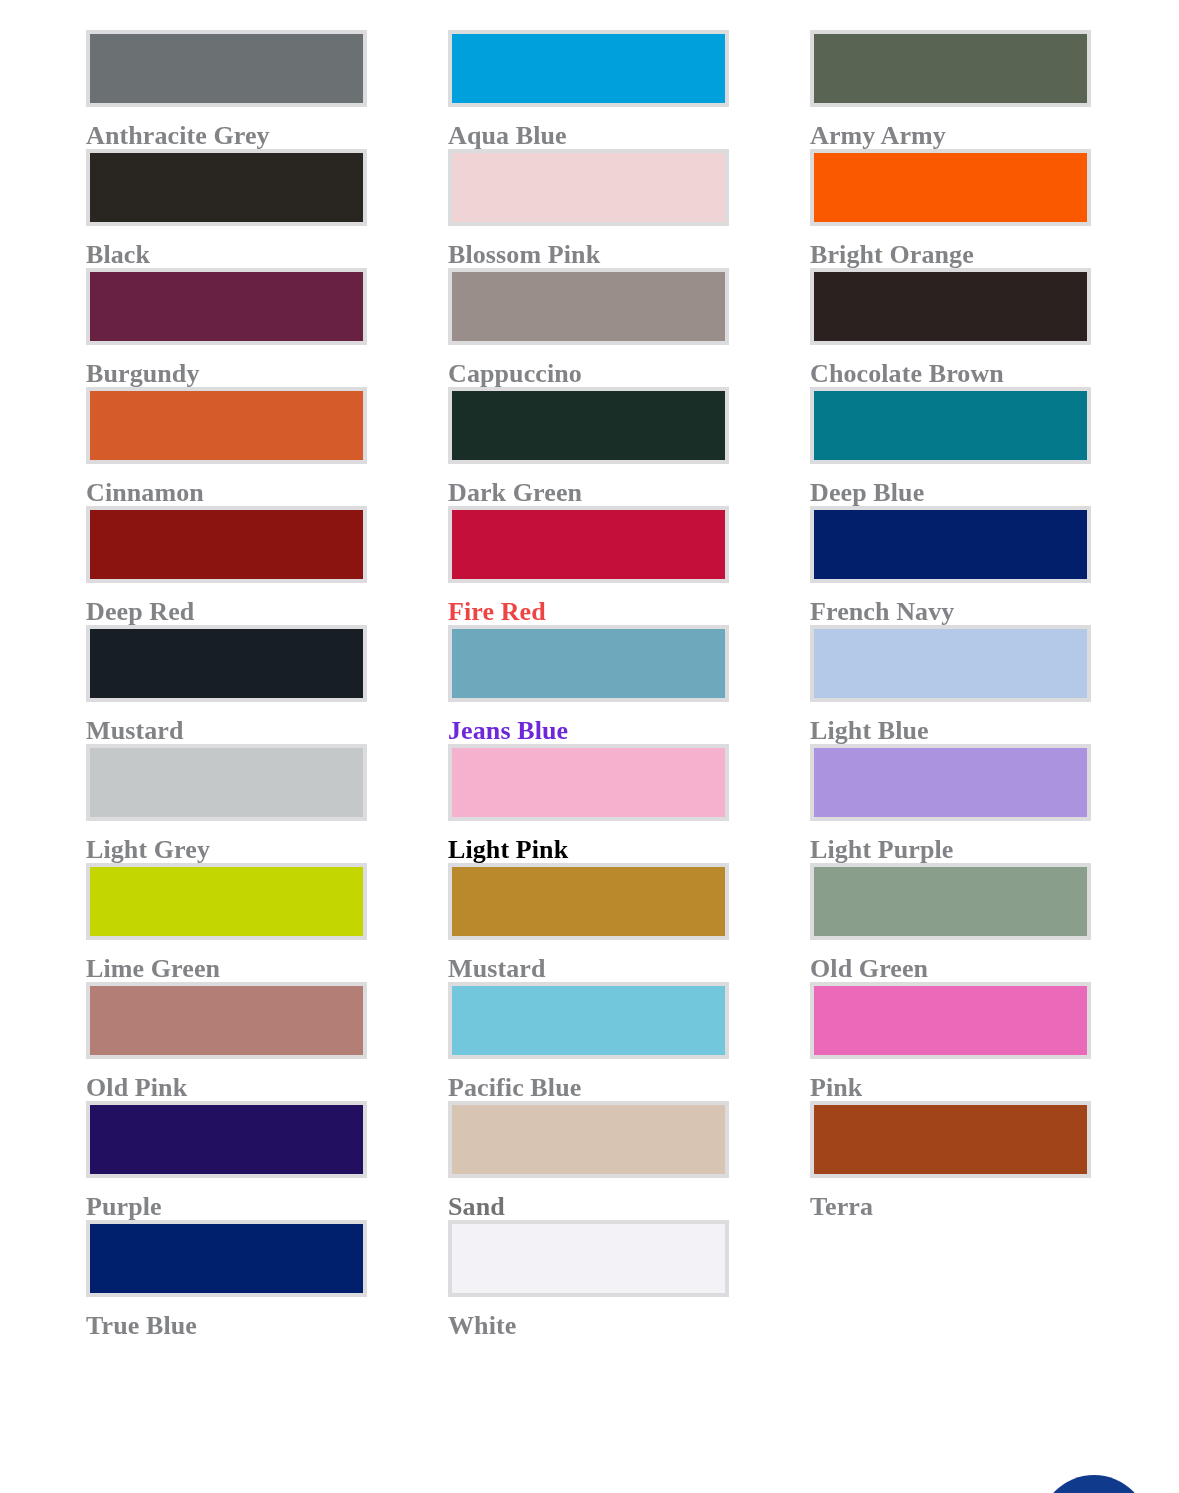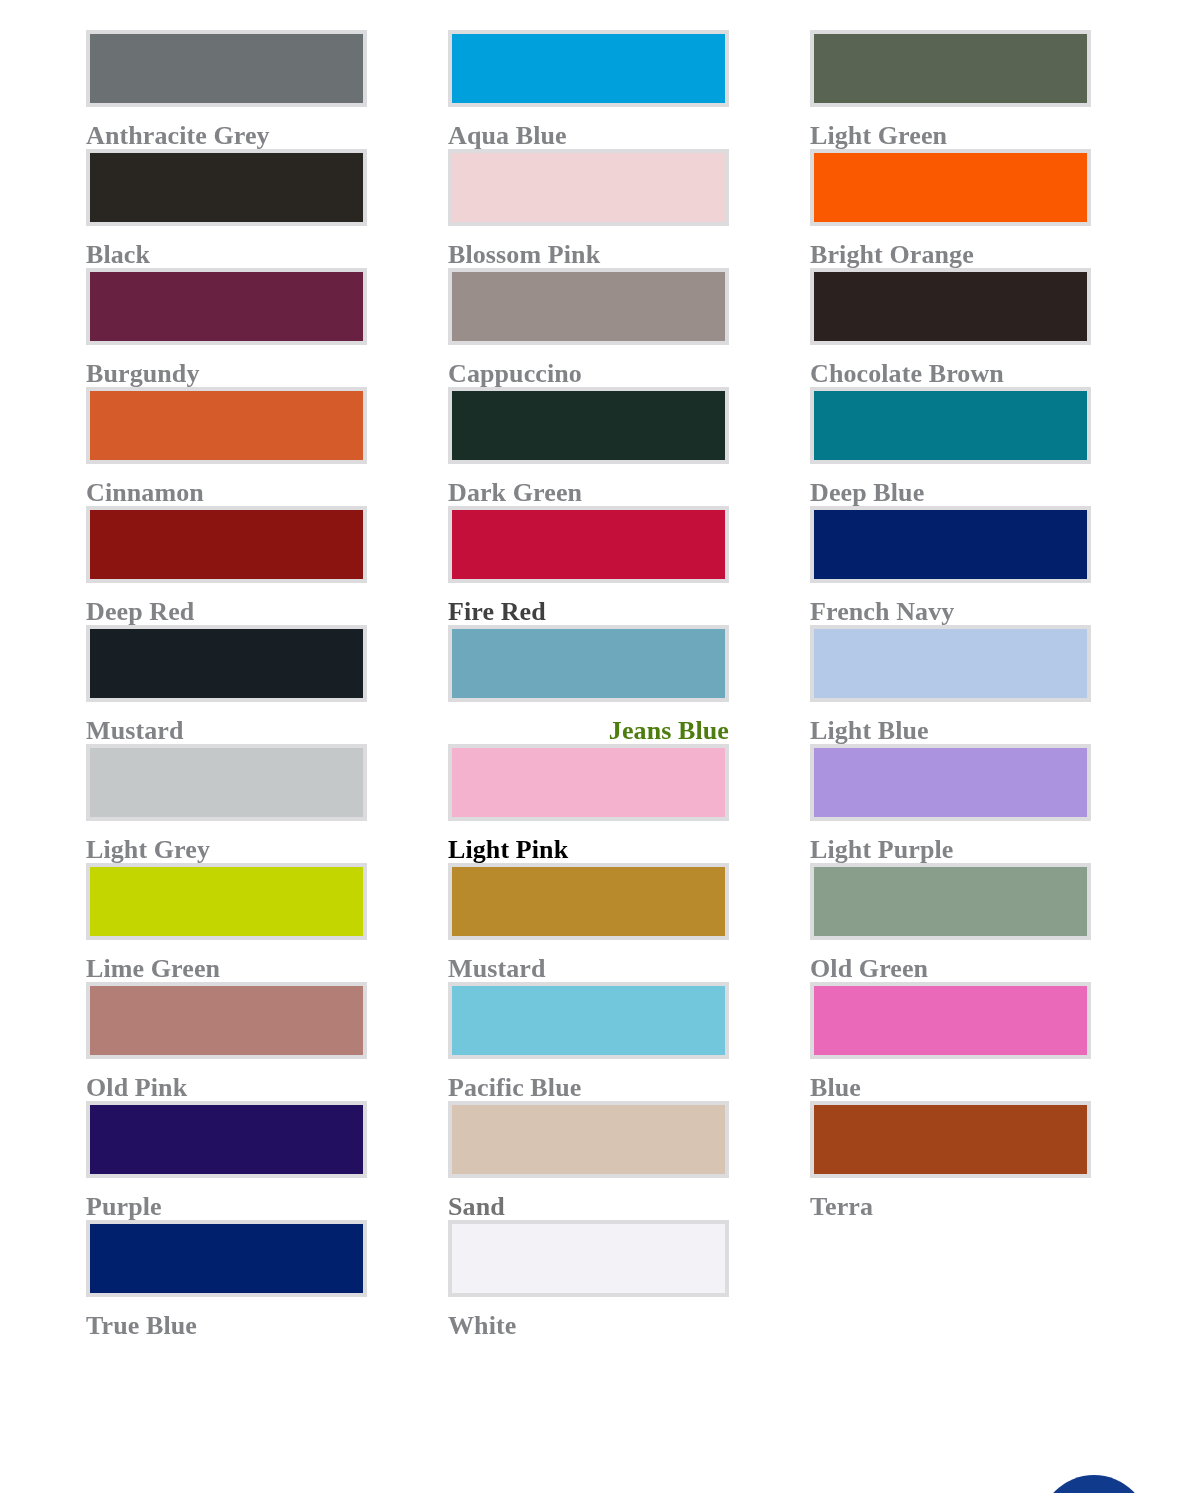--- a/index.html
+++ b/index.html
@@ -80,21 +80,21 @@
     <div class="swatch-cell">
       <div class="swatch-chip" style="border-color: rgb(220, 220, 222);">
         <div class="swatch-inner" style="background: rgb(0, 160, 221);"></div>
       </div>
       <span class="swatch-label" style="color: rgb(129, 131, 134);">Aqua Blue</span>
     </div>
     <div class="swatch-cell">
       <div class="swatch-chip" style="border-color: rgb(220, 220, 222);">
         <div class="swatch-inner" style="background: rgb(90, 100, 82);"></div>
       </div>
-      <span class="swatch-label" style="color: rgb(129, 131, 134);">Light Green</span>
+      <span class="swatch-label" style="color: rgb(129, 131, 134);">Army Army</span>
     </div>
     <div class="swatch-cell">
       <div class="swatch-chip" style="border-color: rgb(220, 220, 222);">
         <div class="swatch-inner" style="background: rgb(41, 38, 34);"></div>
       </div>
       <span class="swatch-label" style="color: rgb(129, 131, 134);">Black</span>
     </div>
     <div class="swatch-cell">
       <div class="swatch-chip" style="border-color: rgb(220, 220, 222);">
         <div class="swatch-inner" style="background: rgb(240, 211, 212);"></div>
@@ -146,39 +146,39 @@
     <div class="swatch-cell">
       <div class="swatch-chip" style="border-color: rgb(220, 220, 222);">
         <div class="swatch-inner" style="background: rgb(139, 19, 16);"></div>
       </div>
       <span class="swatch-label" style="color: rgb(129, 131, 134);">Deep Red</span>
     </div>
     <div class="swatch-cell">
       <div class="swatch-chip" style="border-color: rgb(220, 220, 222);">
         <div class="swatch-inner" style="background: rgb(196, 15, 59);"></div>
       </div>
-      <span class="swatch-label" style="color: #404040;">Fire Red</span>
+      <span class="swatch-label" style="color: #ef4444;">Fire Red</span>
     </div>
     <div class="swatch-cell">
       <div class="swatch-chip" style="border-color: rgb(220, 220, 222);">
         <div class="swatch-inner" style="background: rgb(2, 31, 107);"></div>
       </div>
       <span class="swatch-label" style="color: rgb(129, 131, 134);">French Navy</span>
     </div>
     <div class="swatch-cell">
       <div class="swatch-chip" style="border-color: rgb(220, 220, 222);">
         <div class="swatch-inner" style="background: rgb(23, 31, 36);"></div>
       </div>
       <span class="swatch-label" style="color: rgb(129, 131, 134);">Mustard</span>
     </div>
     <div class="swatch-cell">
       <div class="swatch-chip" style="border-color: rgb(220, 220, 222);">
         <div class="swatch-inner" style="background: rgb(109, 168, 189);"></div>
       </div>
-      <span class="swatch-label" style="color: #4d7c0f; text-align: right;">Jeans Blue</span>
+      <span class="swatch-label" style="color: #6d28d9;">Jeans Blue</span>
     </div>
     <div class="swatch-cell">
       <div class="swatch-chip" style="border-color: rgb(220, 220, 222);">
         <div class="swatch-inner" style="background: rgb(180, 200, 232);"></div>
       </div>
       <span class="swatch-label" style="color: rgb(129, 131, 134);">Light Blue</span>
     </div>
     <div class="swatch-cell">
       <div class="swatch-chip" style="border-color: rgb(220, 220, 222);">
         <div class="swatch-inner" style="background: rgb(196, 200, 201);"></div>
@@ -224,21 +224,21 @@
     <div class="swatch-cell">
       <div class="swatch-chip" style="border-color: rgb(220, 220, 222);">
         <div class="swatch-inner" style="background: rgb(114, 199, 221);"></div>
       </div>
       <span class="swatch-label" style="color: rgb(129, 131, 134);">Pacific Blue</span>
     </div>
     <div class="swatch-cell">
       <div class="swatch-chip" style="border-color: rgb(220, 220, 222);">
         <div class="swatch-inner" style="background: rgb(234, 105, 184);"></div>
       </div>
-      <span class="swatch-label" style="color: rgb(129, 131, 134);">Blue</span>
+      <span class="swatch-label" style="color: rgb(129, 131, 134);">Pink</span>
     </div>
     <div class="swatch-cell">
       <div class="swatch-chip" style="border-color: rgb(220, 220, 222);">
         <div class="swatch-inner" style="background: rgb(34, 15, 95);"></div>
       </div>
       <span class="swatch-label" style="color: rgb(129, 131, 134);">Purple</span>
     </div>
     <div class="swatch-cell">
       <div class="swatch-chip" style="border-color: rgb(220, 220, 222);">
         <div class="swatch-inner" style="background: rgb(216, 196, 178);"></div>

